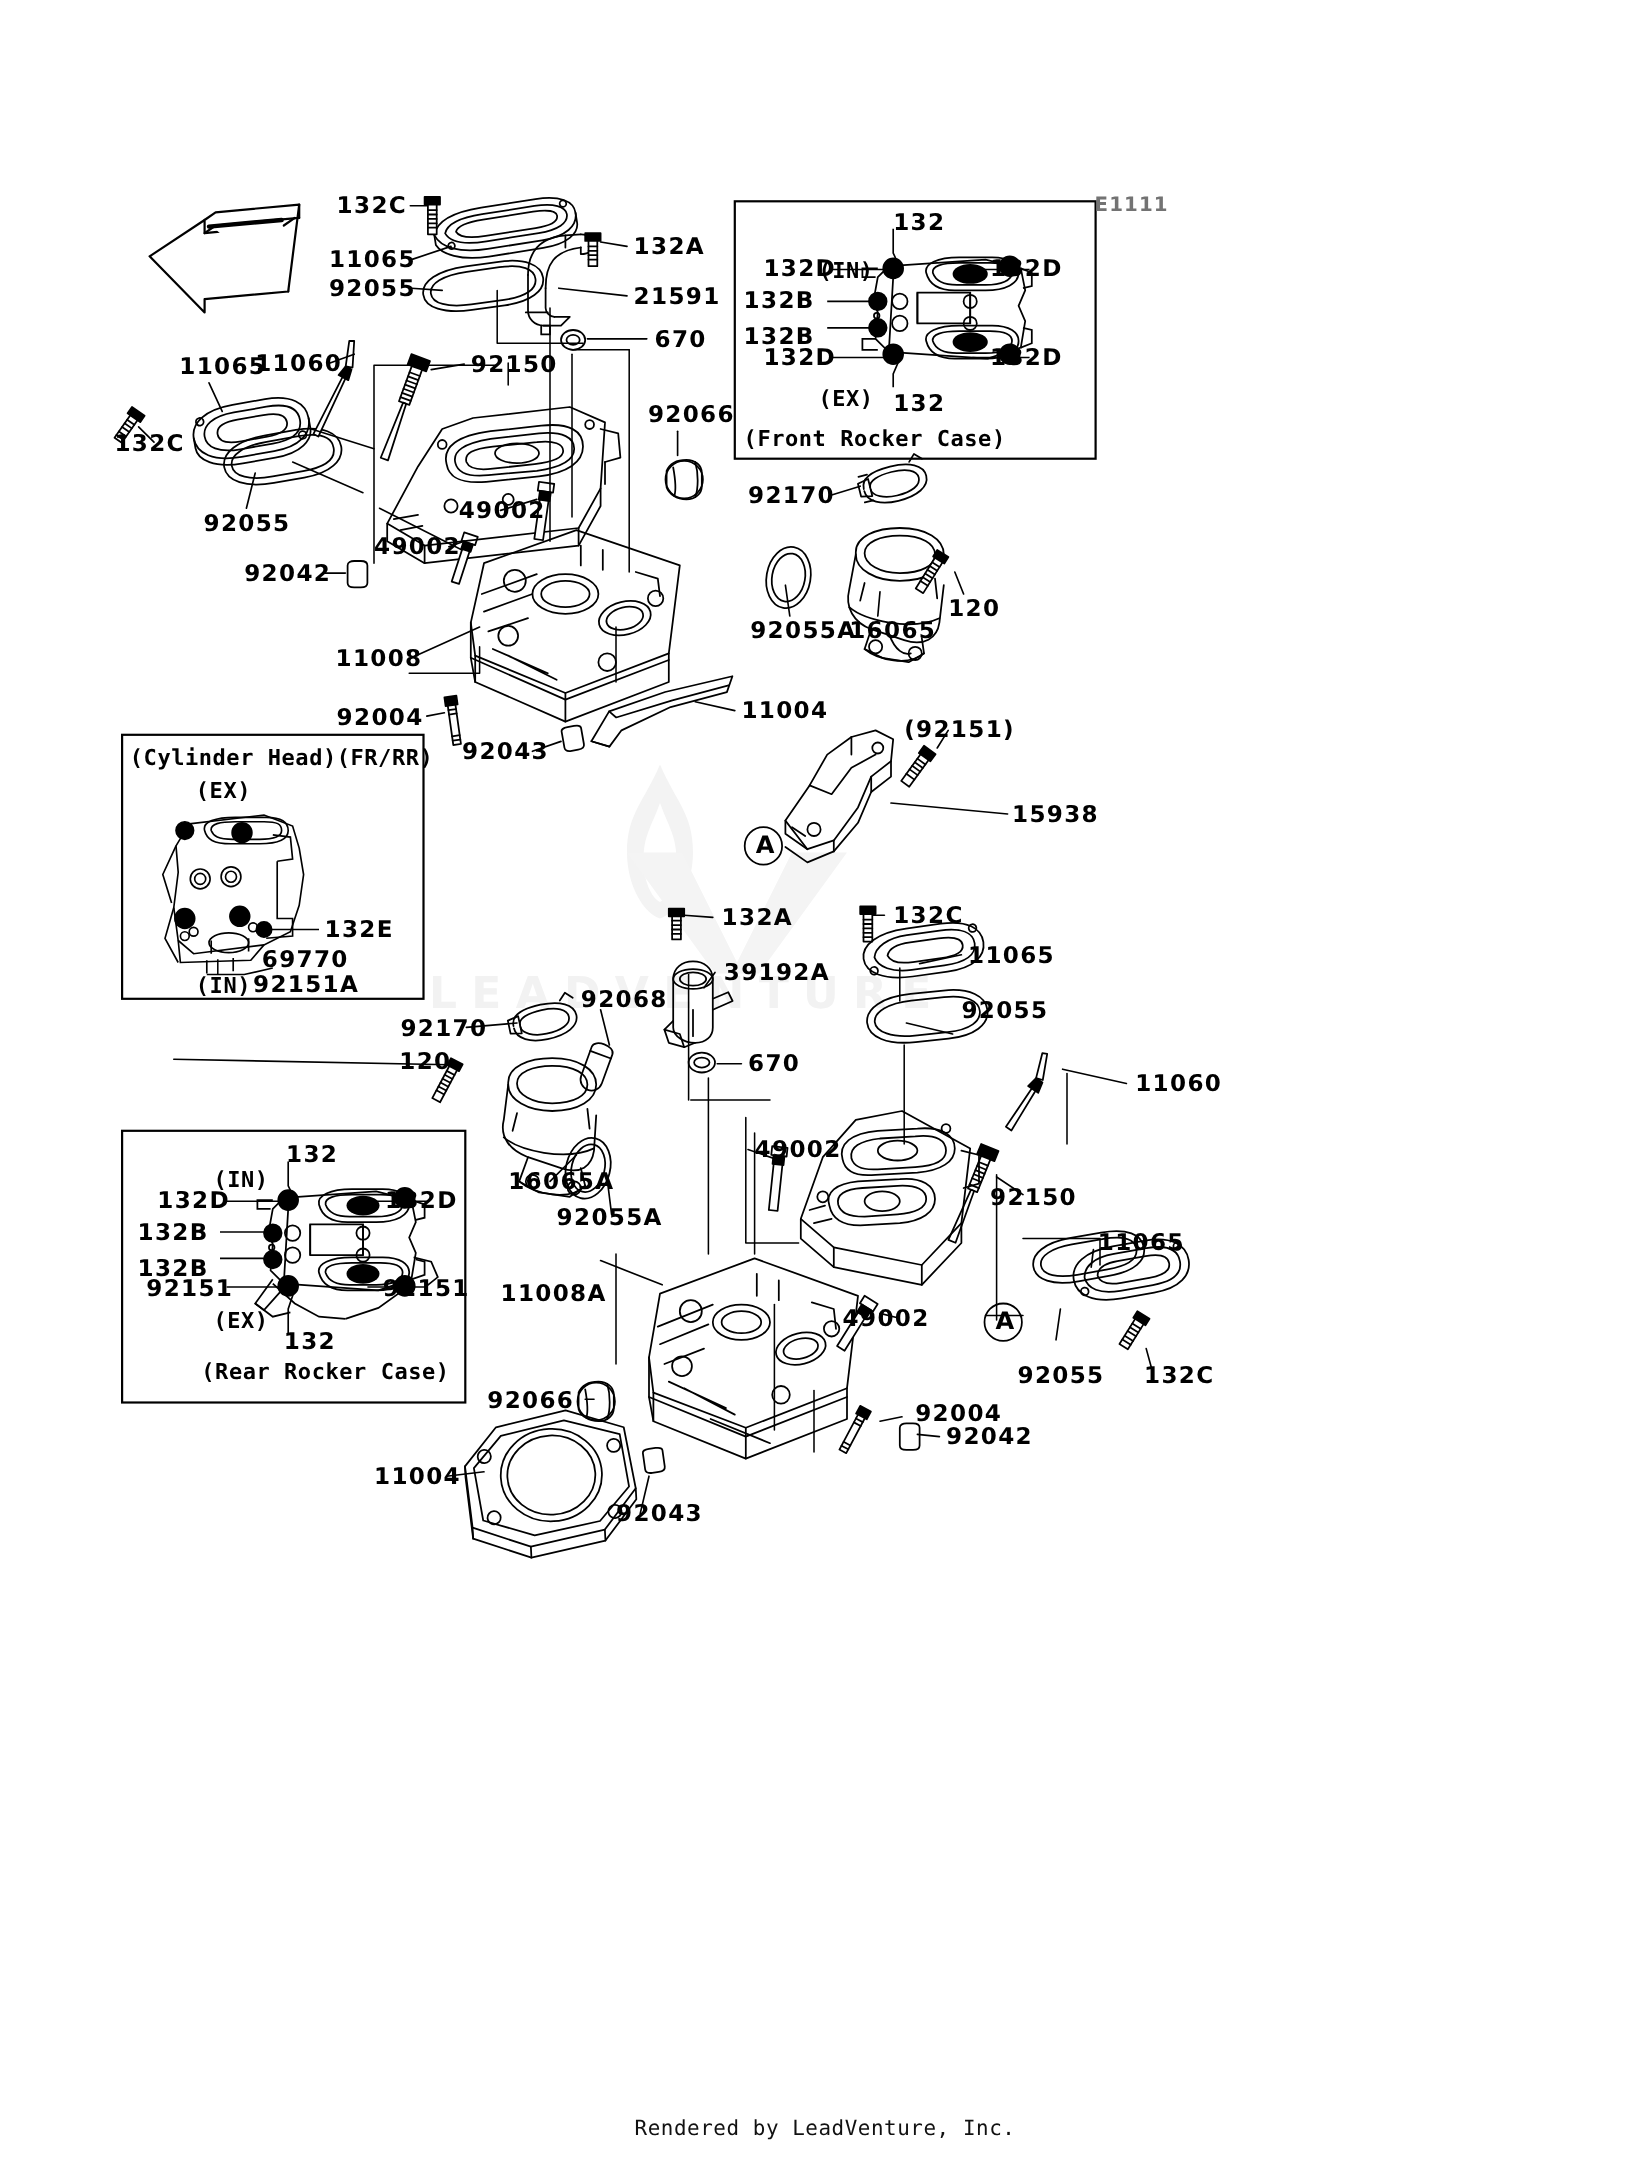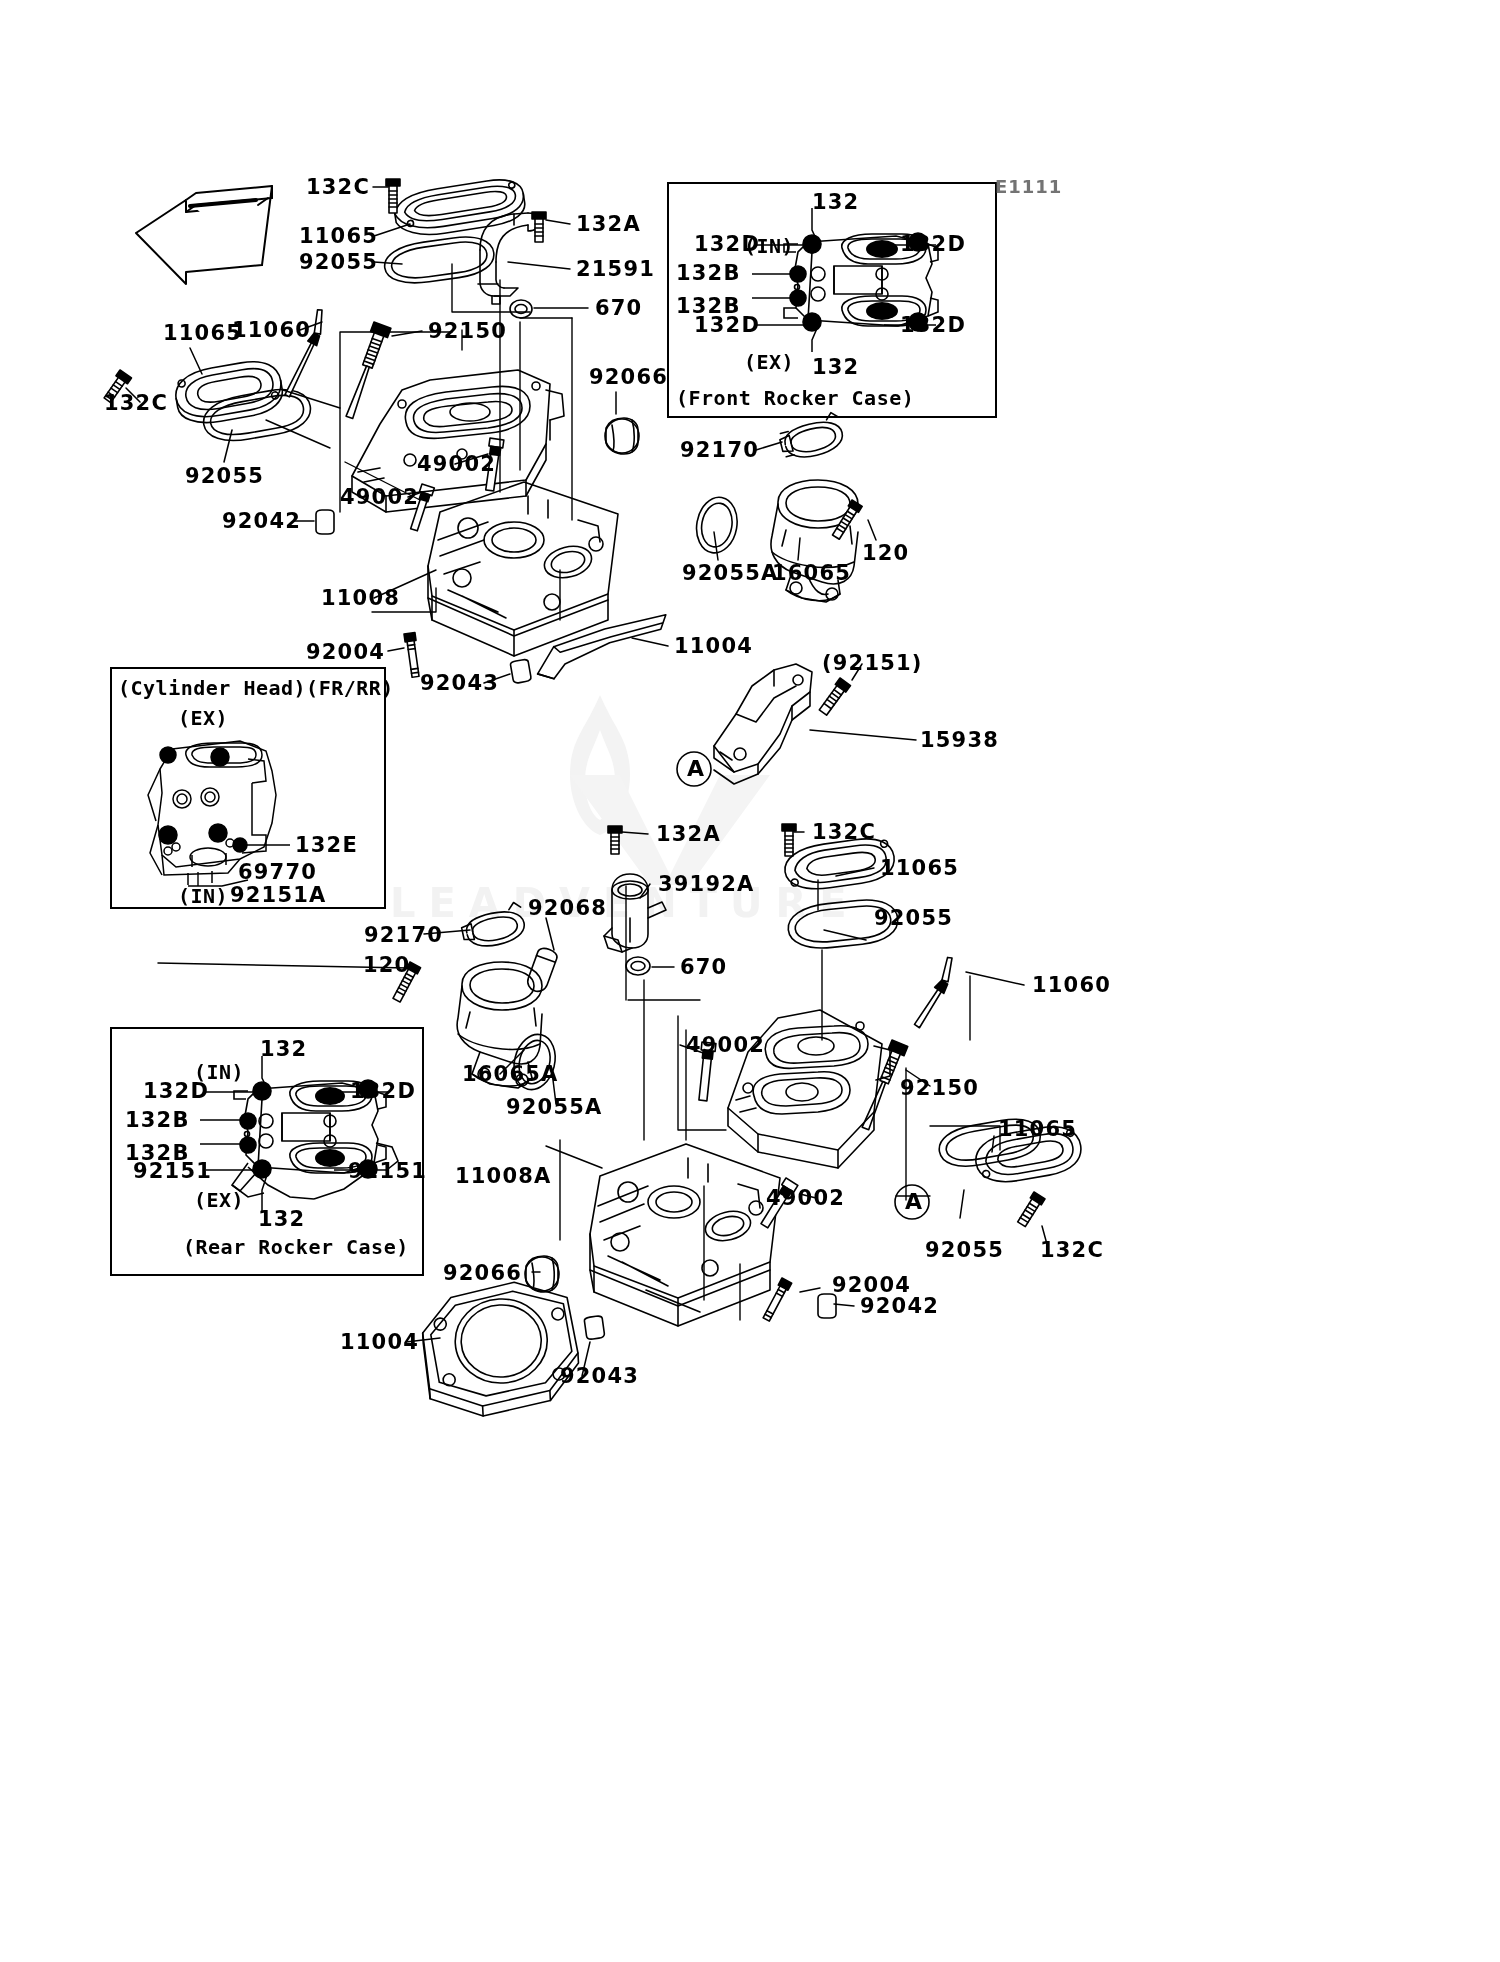--- a/index.html
+++ b/index.html
@@ -740,21 +740,21 @@
   <div class="lbl" style="left:104px;top:393px;">132C</div>
   <div class="lbl" style="left:185px;top:466px;">92055</div>
   <div class="lbl" style="left:589px;top:367px;">92066</div>
   <div class="lbl" style="left:417px;top:454px;">49002</div>
   <div class="lbl" style="left:340px;top:487px;">49002</div>
   <div class="lbl" style="left:222px;top:511px;">92042</div>
   <div class="lbl" style="left:680px;top:440px;">92170</div>
   <div class="lbl" style="left:682px;top:563px;">92055A</div>
   <div class="lbl" style="left:772px;top:563px;">16065</div>
   <div class="lbl" style="left:862px;top:543px;">120</div>
-  <div class="lbl" style="left:305px;top:588px;margin-left:16px;">11008</div>
+  <div class="lbl" style="left:305px;top:588px;">11008</div>
   <div class="lbl" style="left:306px;top:642px;">92004</div>
   <div class="lbl" style="left:420px;top:673px;">92043</div>
   <div class="lbl" style="left:674px;top:636px;">11004</div>
   <div class="lbl" style="left:822px;top:653px;">(92151)</div>
   <div class="lbl" style="left:920px;top:730px;">15938</div>
   <div class="lbl" style="left:687px;top:758px;font-size:22px;">A</div>
 
   <div class="lbl" style="left:656px;top:824px;">132A</div>
   <div class="lbl" style="left:812px;top:822px;">132C</div>
   <div class="lbl" style="left:658px;top:874px;">39192A</div>
@@ -774,13 +774,14 @@
   <div class="lbl" style="left:766px;top:1188px;">49002</div>
   <div class="lbl" style="left:905px;top:1191px;font-size:22px;">A</div>
   <div class="lbl" style="left:925px;top:1240px;">92055</div>
   <div class="lbl" style="left:1040px;top:1240px;">132C</div>
   <div class="lbl" style="left:443px;top:1263px;">92066</div>
   <div class="lbl" style="left:832px;top:1275px;">92004</div>
   <div class="lbl" style="left:860px;top:1296px;">92042</div>
   <div class="lbl" style="left:340px;top:1332px;">11004</div>
   <div class="lbl" style="left:560px;top:1366px;">92043</div>
 
+  <div class="footer" style="top:1924px;">Rendered by LeadVenture, Inc.</div>
 </div>
 
 </body></html>

